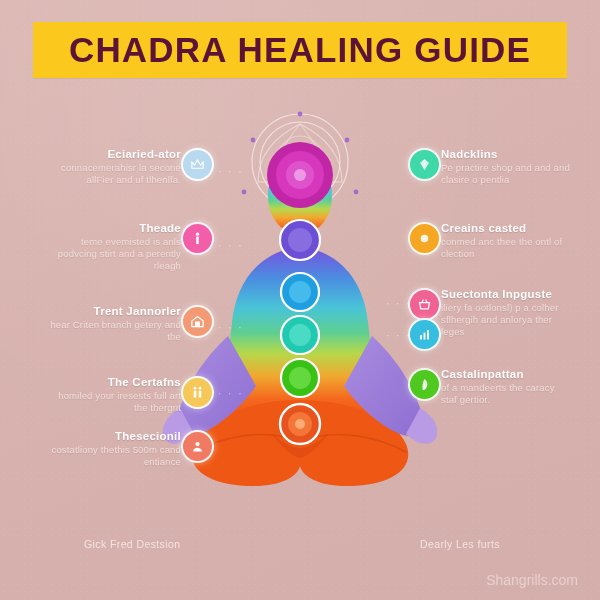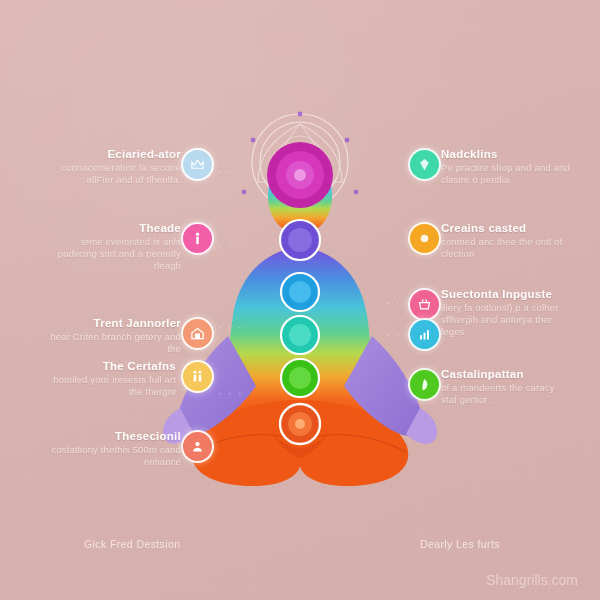--- a/index.html
+++ b/index.html
@@ -61,20 +61,23 @@
   
   .foot{position:absolute;font-size:10.5px;color:#fbeeec;opacity:.85;letter-spacing:.4px;}
   .watermark{position:absolute;right:22px;bottom:12px;font-size:14px;color:#f0dcd9;opacity:.75;}
 </style>
 </head>
 <body>
 
 <div id="poster">
   <div class="grain"></div>
 
+  <div class="title-bar">
+    <h1>CHADRA HEALING GUIDE</h1>
+  </div>
 
   <div class="figure-wrap">
     <svg class="figure" viewBox="0 0 300 400">
       <defs>
         <linearGradient id="bodyGrad" x1="0" y1="0" x2="0" y2="1">
           <stop offset="0.00" stop-color="#8e3fd6"></stop>
           <stop offset="0.13" stop-color="#6f5ce0"></stop>
           <stop offset="0.27" stop-color="#4a8fe0"></stop>
           <stop offset="0.42" stop-color="#49c3d8"></stop>
           <stop offset="0.55" stop-color="#5ecf93"></stop>
@@ -177,35 +180,35 @@
     </div>
     <div class="badge" style="background:#f25fa8">
       <svg viewBox="0 0 24 24" fill="#ffffff">
           <circle cx="12" cy="5" r="2.6"></circle>
           <path d="M10 9h4v12h-4z"></path>
         </svg>
     </div>
   </div>
   <div class="dots" style="left:218px;top:240px;">· · ·</div>
 
-  <div class="item left" style="left:50px;top:305px;width:164px;margin-top:12px;">
+  <div class="item left" style="left:50px;top:305px;width:164px;">
     <div class="txt">
       <h3>Trent Jannorler</h3>
       <p>hear Criten branch getery and the</p>
     </div>
     <div class="badge" style="background:#f39a74">
       <svg viewBox="0 0 24 24" fill="none" stroke="#ffffff" stroke-width="2">
           <path d="M3 11l9-7 9 7v9H3z"></path>
           <rect x="9" y="13" width="6" height="7" fill="#ffffff"></rect>
         </svg>
     </div>
   </div>
   <div class="dots" style="left:218px;top:322px;">· · ·</div>
 
-  <div class="item left" style="left:44px;top:360px;width:170px;justify-content:space-between;">
+  <div class="item left" style="left:44px;top:376px;width:170px;">
     <div class="txt">
       <h3>The Certafns</h3>
       <p>homiled your iresests full art the thergnt</p>
     </div>
     <div class="badge" style="background:#f6c85a">
       <svg viewBox="0 0 24 24" fill="#ffffff">
           <circle cx="8" cy="5" r="2.2"></circle>
           <circle cx="16" cy="5" r="2.2"></circle>
           <path d="M6 9h4v11H6zM14 9h4v11h-4z"></path>
         </svg>

